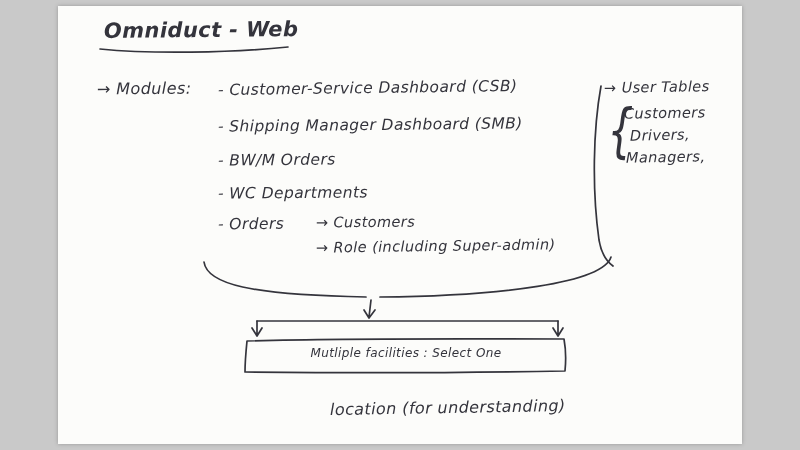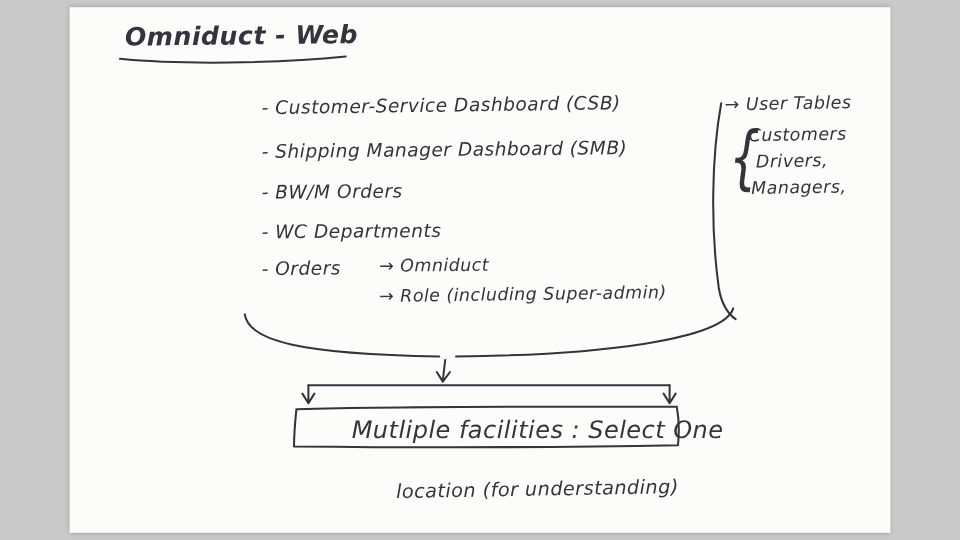--- a/index.html
+++ b/index.html
@@ -21,21 +21,21 @@
     letter-spacing:.4px;
     white-space:nowrap;
     line-height:1.1;
   }
   .title{font-size:21px;font-weight:bold;transform:rotate(-.6deg);}
   .lbl{font-size:16px;}
   .item{font-size:15.5px;}
   .small{font-size:14.5px;}
   .brace-glyph{font-size:58px;font-weight:300;transform:scaleX(.7);}
   svg.ink{position:absolute;left:0;top:0;pointer-events:none;}
-  .boxtext{width:320px;text-align:center;font-size:20px;margin-left:42px;}
+  .boxtext{width:320px;text-align:center;font-size:12px;}
 </style>
 </head>
 <body>
 
 <div class="stage">
   <div class="sheet"></div>
 
   <svg class="ink" width="800" height="450" viewBox="0 0 800 450" fill="none" stroke="#34343c" stroke-width="1.7" stroke-linecap="round" stroke-linejoin="round">
 
     <path d="M100,49 C 150,54 230,53 288,47"></path>
@@ -49,28 +49,29 @@
 
     <path d="M257,321 L558,321"></path>
     <path d="M257,321 L257,335 M252,328 L257,336 L262,328"></path>
     <path d="M558,321 L558,335 M553,328 L558,336 L563,328"></path>
 
     <path d="M247,341 C 350,338 470,339 564,339 C 566,350 566,361 565,371 C 460,373 340,373 245,372 C 245,362 246,351 247,341 Z"></path>
   </svg>
 
   <div class="hw title" style="left:104px;top:19px;">Omniduct - Web</div>
 
+  <div class="hw lbl" style="left:97px;top:80px;transform:rotate(-.5deg);">→ Modules:</div>
 
   <div class="hw item" style="left:218px;top:80px;transform:rotate(-.8deg);">- Customer-Service Dashboard (CSB)</div>
   <div class="hw item" style="left:218px;top:117px;transform:rotate(-.6deg);">- Shipping Manager Dashboard (SMB)</div>
   <div class="hw item" style="left:218px;top:152px;transform:rotate(-.5deg);">- BW/M Orders</div>
   <div class="hw item" style="left:218px;top:185px;transform:rotate(-.4deg);">- WC Departments</div>
   <div class="hw item" style="left:218px;top:216px;transform:rotate(-.5deg);">- Orders</div>
 
-  <div class="hw small" style="left:316px;top:215px;transform:rotate(-.5deg);">→ Omniduct</div>
+  <div class="hw small" style="left:316px;top:215px;transform:rotate(-.5deg);">→ Customers</div>
   <div class="hw small" style="left:316px;top:239px;transform:rotate(-.8deg);">→ Role (including Super-admin)</div>
 
   <div class="hw small" style="left:604px;top:80px;transform:rotate(-1deg);">→ User Tables</div>
   <div class="hw brace-glyph" style="left:602px;top:100px;">{</div>
   <div class="hw small" style="left:624px;top:106px;transform:rotate(-1deg);">Customers</div>
   <div class="hw small" style="left:630px;top:128px;transform:rotate(-1.2deg);">Drivers,</div>
   <div class="hw small" style="left:626px;top:150px;transform:rotate(-1deg);">Managers,</div>
 
   <div class="hw boxtext" style="left:246px;top:347px;">Mutliple facilities : Select One</div>
 

